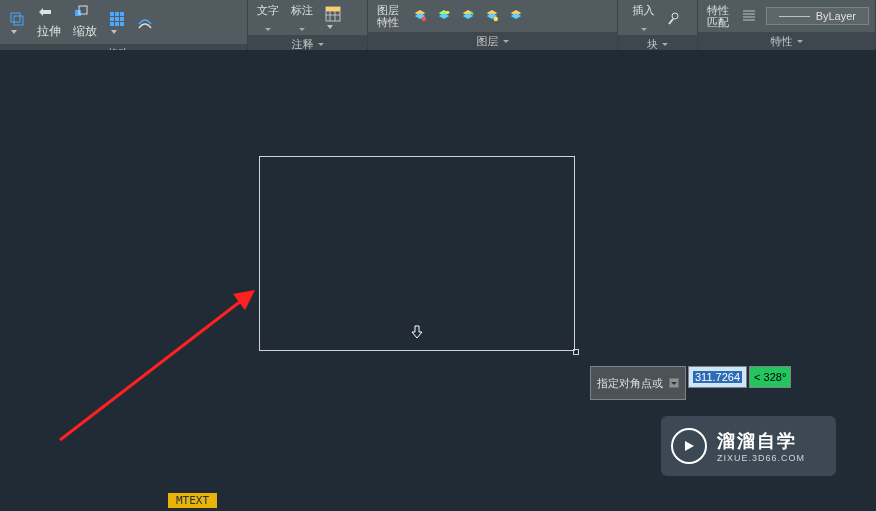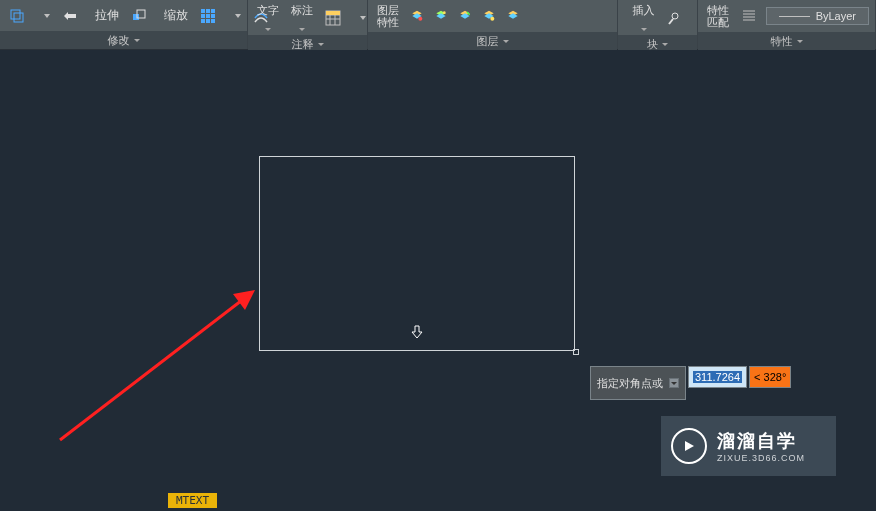--- a/index.html
+++ b/index.html
@@ -41,26 +41,27 @@
   font-size: 11px;
   padding: 2px 0;
   display: flex;
   justify-content: center;
   align-items: center;
   gap: 4px;
   height: 18px;
 }
 .btn {
   display: flex;
-  align-items: center;
-  gap: 17px;
+  align-items: flex-start;
+  gap: 3px;
   padding: 2px 3px;
   cursor: pointer;
   color: #e0e0e0;
   white-space: nowrap;
+  flex-direction: column;
 }
 .icon16 { width: 16px; height: 16px; display: inline-block; }
 .dd { width: 0; height: 0; border-left: 3px solid transparent; border-right: 3px solid transparent; border-top: 4px solid #c0c0c0; display: inline-block; margin-left: 2px;}
 .dd-small { width: 0; height: 0; border-left: 3px solid transparent; border-right: 3px solid transparent; border-top: 3px solid #aaa; display: inline-block;}
 
 .vstack { display: flex; flex-direction: column; align-items: center; font-size: 11px; gap: 12px; }
 .vstack .lbl { line-height: 12px; }
 
 
 .swatch { width: 18px; height: 16px; position: relative; cursor: pointer; }
@@ -149,34 +150,35 @@
 .dyn-val {
   border: 1px solid #7a848a;
   display: flex;
   align-items: center;
   padding: 5px 4px;
   font-size: 11px;
   margin-left: 2px;
 }
 .dyn-val.selected { background: #cfe6f7; color: #000; }
 .dyn-val.selected .inner { background: #2d6cb5; color: #fff; padding: 0 2px; }
-.dyn-val.angle { background: #f97316; color: #000; }
+.dyn-val.angle { background: #22c55e; color: #000; }
 
 
 .watermark {
   position: absolute;
   right: 40px;
   bottom: 35px;
   width: 175px;
   height: 60px;
   background: rgba(63, 76, 89, 0.9);
   display: flex;
   align-items: center;
   padding: 0 10px;
   gap: 10px;
+  border-radius: 6px;
 }
 .wm-icon {
   width: 36px; height: 36px;
   border: 2px solid #fff;
   border-radius: 50%;
   display: flex; align-items: center; justify-content: center;
 }
 .wm-text { display: flex; flex-direction: column; color: #fff; }
 .wm-text .t1 { font-size: 18px; font-weight: bold; letter-spacing: 2px; }
 .wm-text .t2 { font-size: 9px; letter-spacing: 1px; color: #d0d4d8; }

